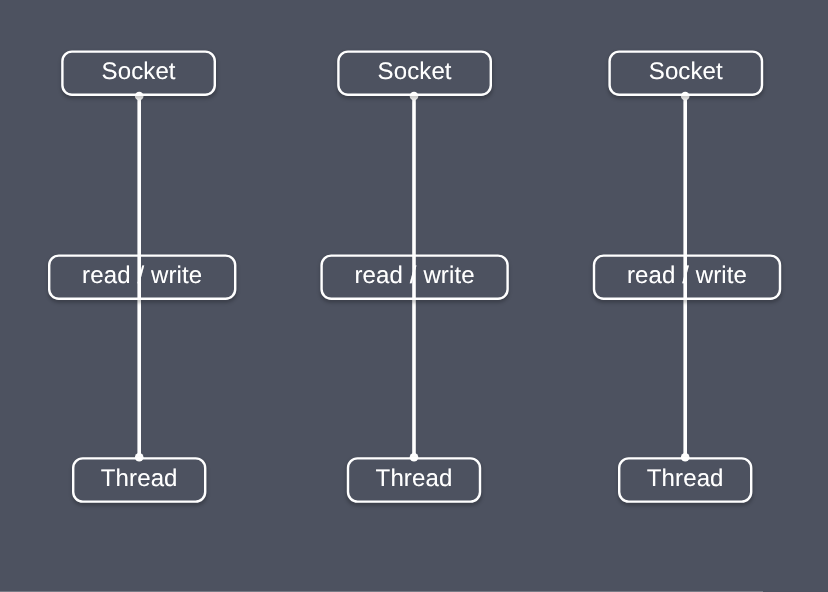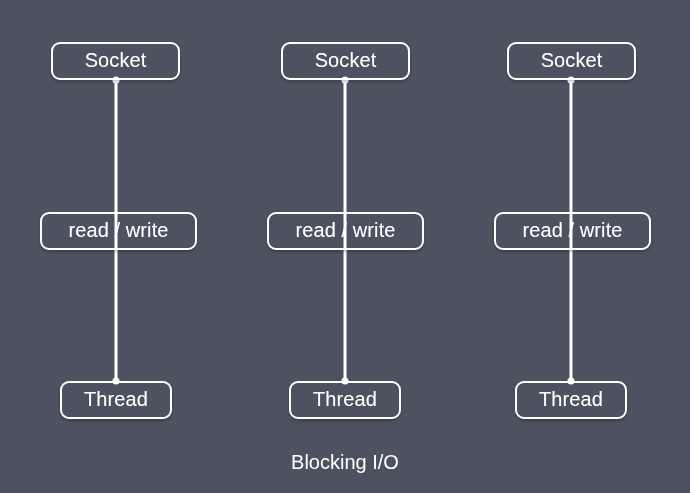--- a/index.html
+++ b/index.html
@@ -110,15 +110,14 @@
         <span class="node-label">Socket</span>
       </div>
       <div class="node-box" style="left: 494px; top: 212px; width: 157px; height: 38px; border-color: rgb(255, 255, 255); border-radius: 9px; color: rgb(255, 255, 255);">
         <span class="node-label">read / write</span>
       </div>
       <div class="node-box" style="left: 515px; top: 381px; width: 112px; height: 38px; border-color: rgb(255, 255, 255); border-radius: 9px; color: rgb(255, 255, 255);">
         <span class="node-label">Thread</span>
       </div>
     </div>
 
-  <div id="diagram-caption" style="left: 0px; top: 452px; width: 690px; color: rgb(255, 255, 255);">Blocking I/O</div>
 
 </div>
 
 </body></html>

